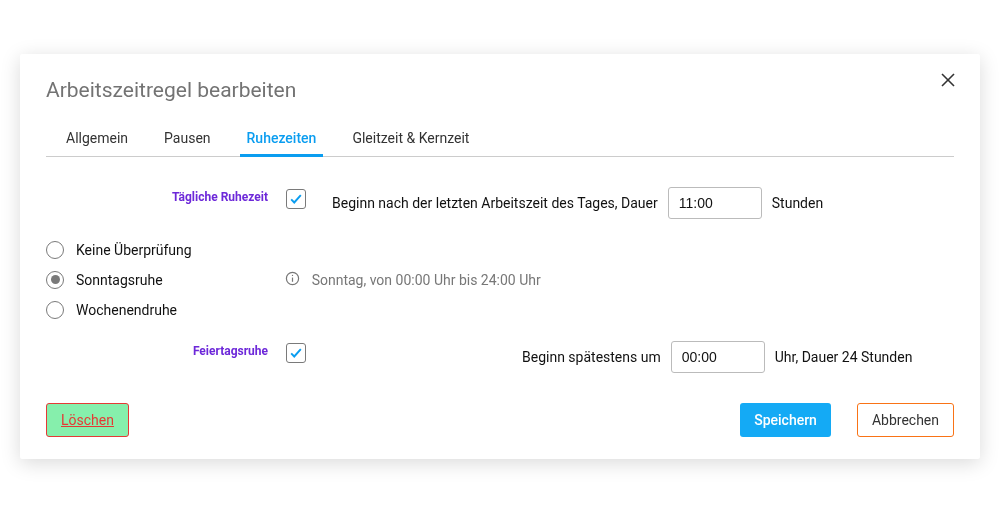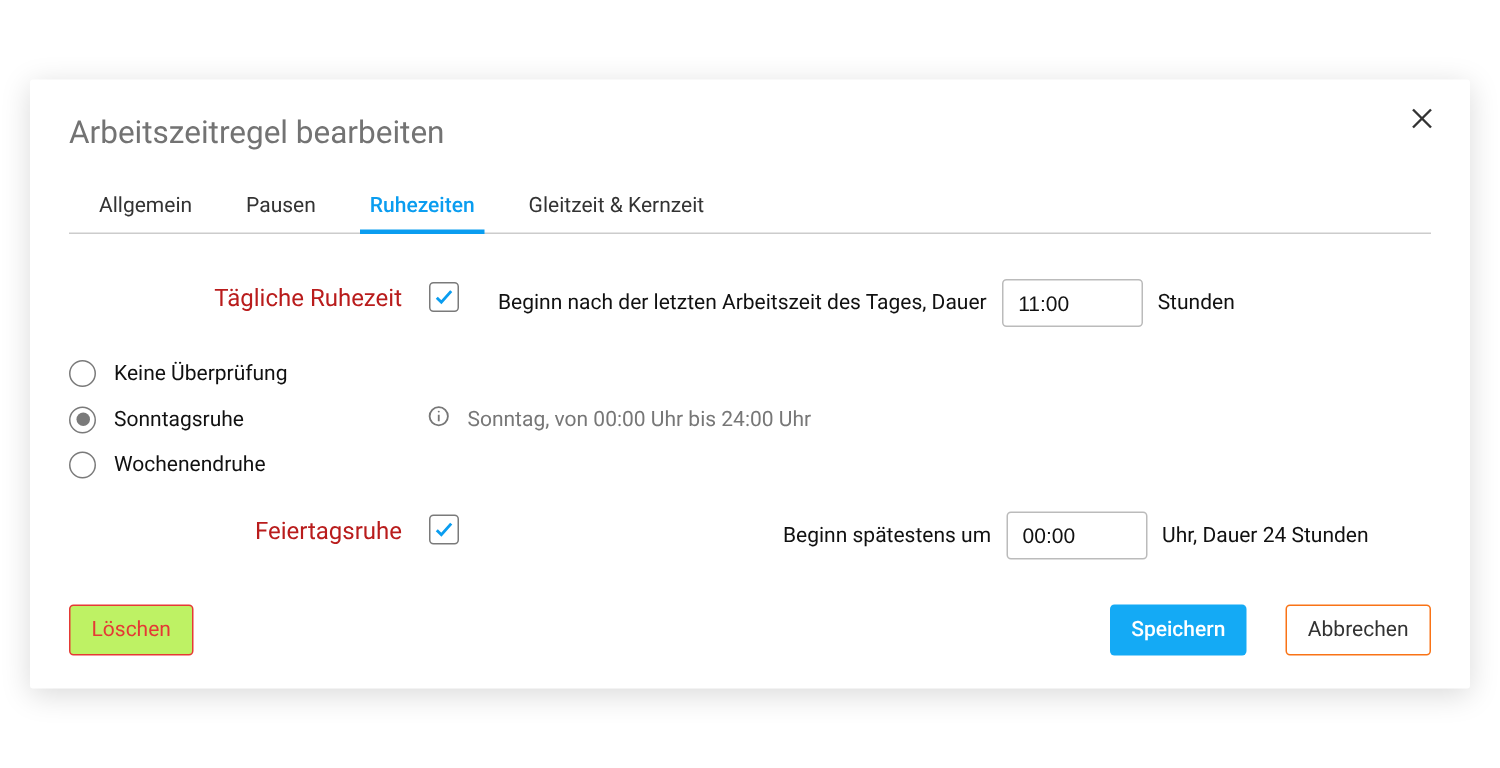--- a/index.html
+++ b/index.html
@@ -67,23 +67,24 @@
   }
   .row {
     display: flex;
     align-items: flex-start;
     margin-bottom: 22px;
   }
   .label-col {
     width: 240px;
     text-align: right;
     padding-right: 18px;
-    font-size: 16px;
-    color: #b91c1c;
+    font-size: 12px;
+    color: #6d28d9;
     padding-top: 3px;
+    font-weight: bold;
   }
   .ctrl-col {
     flex: 0 0 auto;
     width: 46px;
     padding-top: 2px;
   }
   .right-col {
     flex: 1;
     display: flex;
     align-items: center;
@@ -162,21 +163,22 @@
     border-radius: 3px;
     font-size: 14px;
     cursor: pointer;
     display: inline-flex;
     align-items: center;
     justify-content: center;
   }
   .btn-delete {
     border: 1.5px solid #e53935;
     color: #e53935;
-    background: #bef264;
+    background: #86efac;
+    text-decoration: underline;
   }
   .btn-save {
     background: #14aaf5;
     color: #fff;
     border: none;
     font-weight: 500;
   }
   .btn-cancel {
     border: 1px solid #f97316;
     color: #333;

